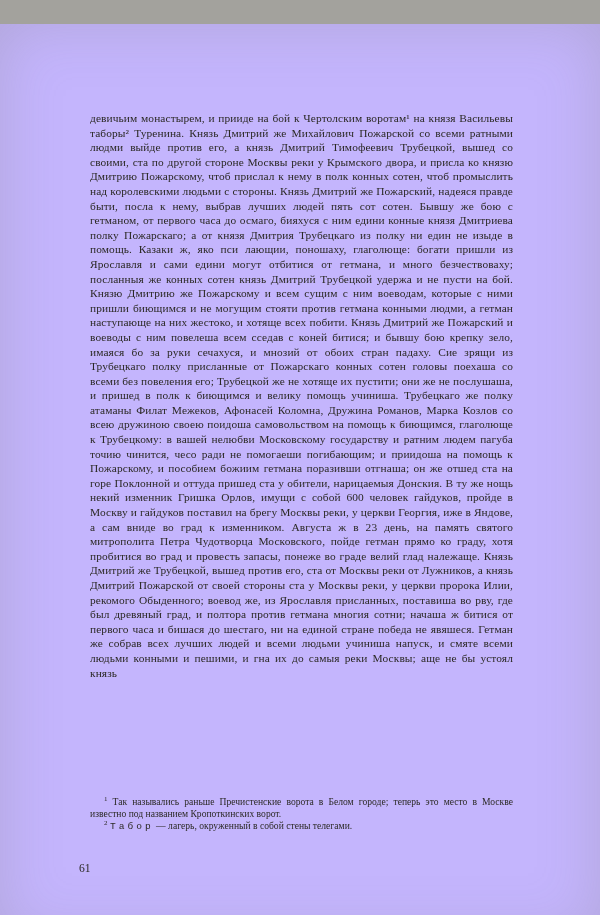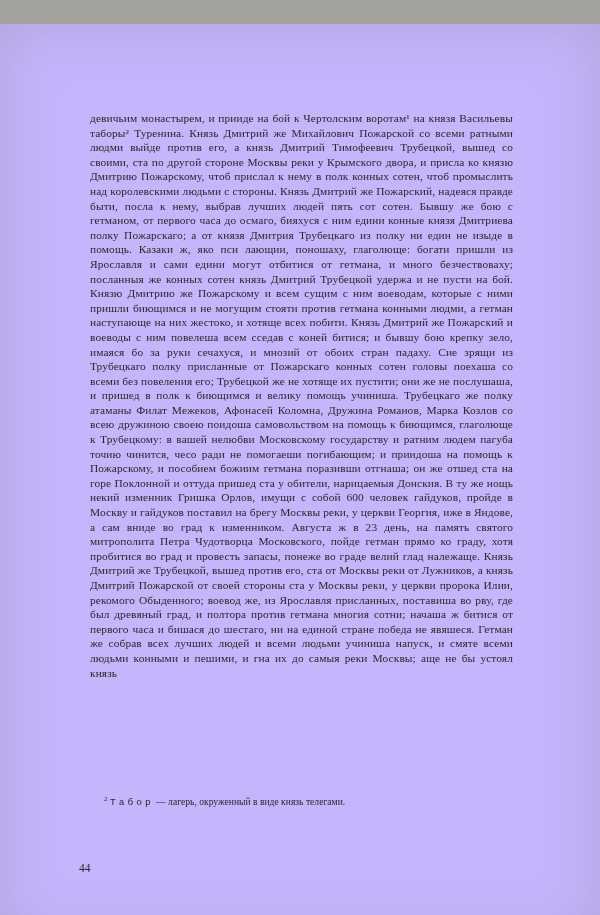--- a/index.html
+++ b/index.html
@@ -66,18 +66,19 @@
   }
 </style>
 </head>
 <body>
 
 <div class="page">
 
   <div class="body-text">девичьим монастырем, и прииде на бой к Чертолским воротам¹ на князя Васильевы таборы² Туренина. Князь Дмитрий же Михайлович Пожарской со всеми ратными людми выйде против его, а князь Дмитрий Тимофеевич Трубецкой, вышед со своими, ста по другой стороне Москвы реки у Крымского двора, и присла ко князю Дмитрию Пожарскому, чтоб прислал к нему в полк конных сотен, чтоб промыслить над королевскими людьми с стороны. Князь Дмитрий же Пожарский, надеяся правде быти, посла к нему, выбрав лучших людей пять сот сотен. Бывшу же бою с гетманом, от первого часа до осмаго, бияхуся с ним едини конные князя Дмитриева полку Пожарскаго; а от князя Дмитрия Трубецкаго из полку ни един не изыде в помощь. Казаки ж, яко пси лающии, поношаху, глаголюще: богати пришли из Ярославля и сами едини могут отбитися от гетмана, и много безчествоваху; посланныя же конных сотен князь Дмитрий Трубецкой удержа и не пусти на бой. Князю Дмитрию же Пожарскому и всем сущим с ним воеводам, которые с ними пришли биющимся и не могущим стояти против гетмана конными людми, а гетман наступающе на них жестоко, и хотяще всех побити. Князь Дмитрий же Пожарский и воеводы с ним повелеша всем сседав с коней битися; и бывшу бою крепку зело, имаяся бо за руки сечахуся, и мнозий от обоих стран падаху. Сие зрящи из Трубецкаго полку присланные от Пожарскаго конных сотен головы поехаша со всеми без повеления его; Трубецкой же не хотяще их пустити; они же не послушаша, и пришед в полк к биющимся и велику помощь учиниша. Трубецкаго же полку атаманы Филат Межеков, Афонасей Коломна, Дружина Романов, Марка Козлов со всею дружиною своею поидоша самовольством на помощь к биющимся, глаголюще к Трубецкому: в вашей нелюбви Московскому государству и ратним людем пагуба точию чинится, чесо ради не помогаеши погибающим; и приидоша на помощь к Пожарскому, и пособием божиим гетмана поразивши отгнаша; он же отшед ста на горе Поклонной и оттуда пришед ста у обители, нарицаемыя Донския. В ту же нощь некий изменник Гришка Орлов, имущи с собой 600 человек гайдуков, пройде в Москву и гайдуков поставил на брегу Москвы реки, у церкви Георгия, иже в Яндове, а сам вниде во град к изменником. Августа ж в 23 день, на память святого митрополита Петра Чудотворца Московского, пойде гетман прямо ко граду, хотя пробитися во град и провесть запасы, понеже во граде велий глад належаще. Князь Дмитрий же Трубецкой, вышед против его, ста от Москвы реки от Лужников, а князь Дмитрий Пожарской от своей стороны ста у Москвы реки, у церкви пророка Илии, рекомого Обыденного; воевод же, из Ярославля присланных, поставиша во рву, где был древяный град, и полтора против гетмана многия сотни; начаша ж битися от первого часа и бишася до шестаго, ни на единой стране победа не явяшеся. Гетман же собрав всех лучших людей и всеми людьми учиниша напуск, и смяте всеми людьми конными и пешими, и гна их до самыя реки Москвы; аще не бы устоял князь</div>
 
   <div class="footnotes">
-    <p class="footnote"><sup>2</sup> <span class="spaced-term">Табор</span> <span>— лагерь, окруженный в виде князь телегами.</span></p>
+    <p class="footnote"><sup>1</sup> <span>Так назывались раньше Пречистенские ворота в Белом городе; теперь это место в Москве известно под названием Кропоткинских ворот.</span></p>
+    <p class="footnote"><sup>2</sup> <span class="spaced-term">Табор</span> <span>— лагерь, окруженный в собой стены телегами.</span></p>
   </div>
 
-  <div class="page-number">44</div>
+  <div class="page-number">61</div>
 
 </div>
 
 </body></html>

